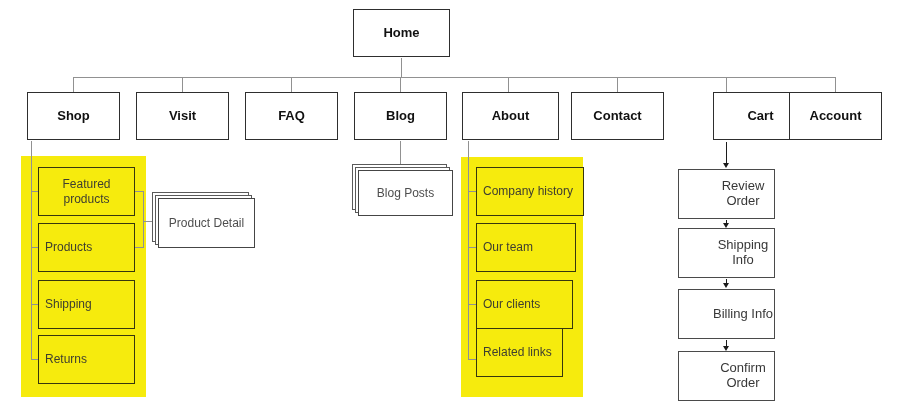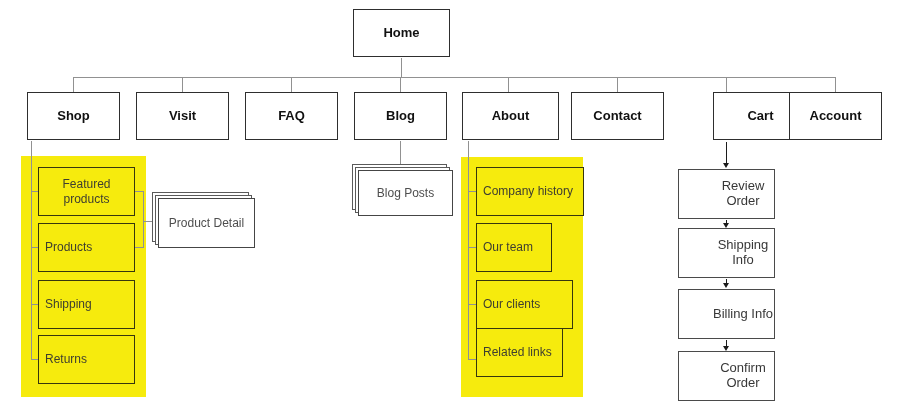--- a/index.html
+++ b/index.html
@@ -145,21 +145,21 @@
     <div class="page" style="left:0;top:0;width:95px;height:46px;"></div>
     <div class="page" style="left:3px;top:3px;width:95px;height:46px;"></div>
     <div class="page front" style="left:6px;top:6px;width:95px;height:46px;">
       <span>Blog Posts</span>
     </div>
   </div>
 
   <div class="ynode" style="left:476px;top:167px;width:108px;height:49px;">
     <span>Company history</span>
   </div>
-  <div class="ynode" style="left:476px;top:223px;width:76px;height:49px;">
+  <div class="ynode" style="left:476px;top:223px;width:100px;height:49px;">
     <span>Our team</span>
   </div>
   <div class="ynode" style="left:476px;top:280px;width:97px;height:49px;">
     <span>Our clients</span>
   </div>
   <div class="ynode" style="left:476px;top:328px;width:87px;height:49px;">
     <span>Related links</span>
   </div>
 
   <div class="cnode" style="left:678px;top:169px;width:97px;height:50px;">

